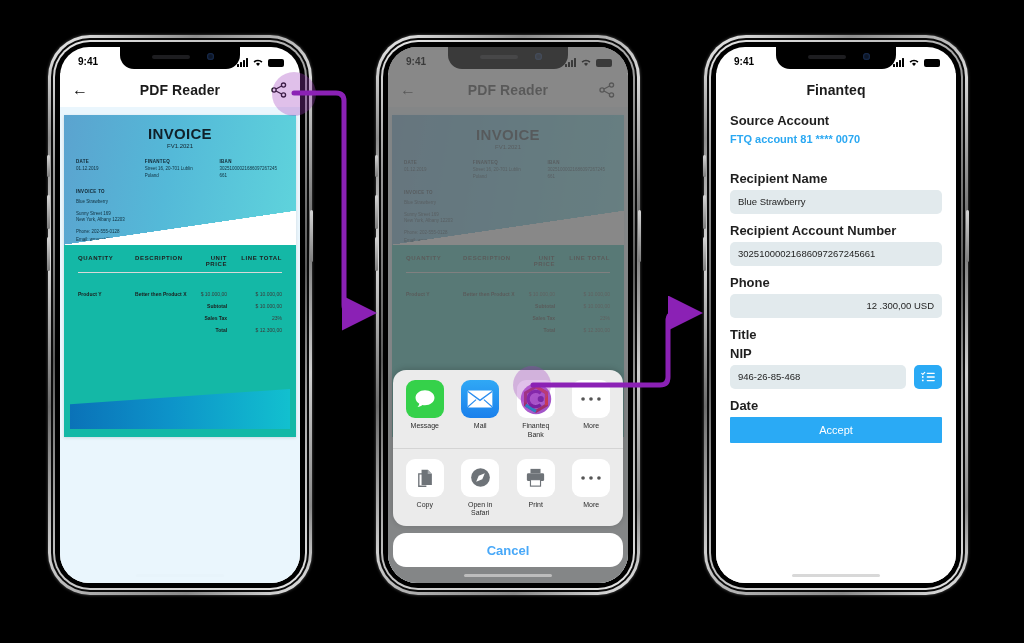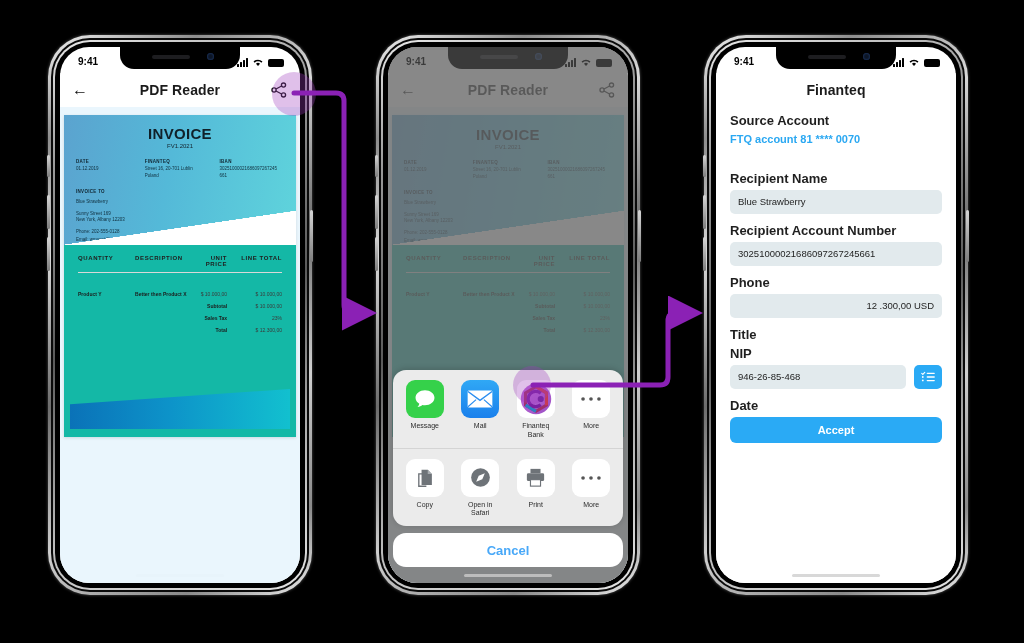--- a/index.html
+++ b/index.html
@@ -169,23 +169,23 @@
     font-size: 9.5px; color: #1e1e1e; margin-bottom: 9px;
   }
   .f-input.right { justify-content: flex-end; padding-left: 28px; }
   .f-row { display: flex; gap: 8px; align-items: flex-start; margin-bottom: 9px; }
   .f-row .f-input { flex: 1; margin-bottom: 0; }
   .f-pick {
     width: 28px; height: 24px; border-radius: 5px; background: #2aaaf5;
     display: flex; align-items: center; justify-content: center; flex: 0 0 28px;
   }
   .f-accept {
-    background: #2aaaf5; border-radius: 6px; height: 26px;
+    background: #2aaaf5; border-radius: 1px; height: 26px;
     display: flex; align-items: center; justify-content: center;
-    color: #fff; font-size: 11px; font-weight: bold; margin-top: 4px;
+    color: #fff; font-size: 11px; font-weight: normal; margin-top: 4px;
   }
   .homebar {
     position: absolute; bottom: 6px; left: 50%; transform: translateX(-50%);
     width: 88px; height: 3.5px; border-radius: 2px; background: #d8d8d8; z-index: 30;
   }
   .homebar.light { background: #e8f4fb; }
   .homebar.dark { background: #bdbdbd; }
 
   
   .hl-circle {

